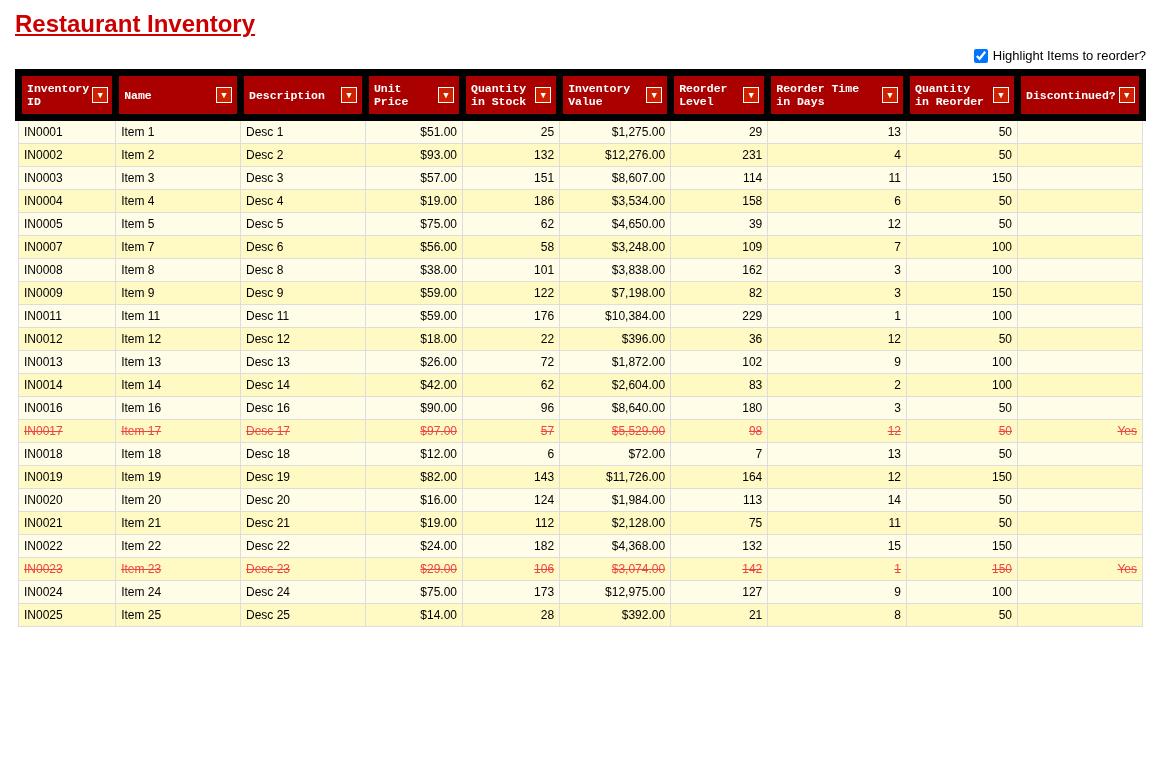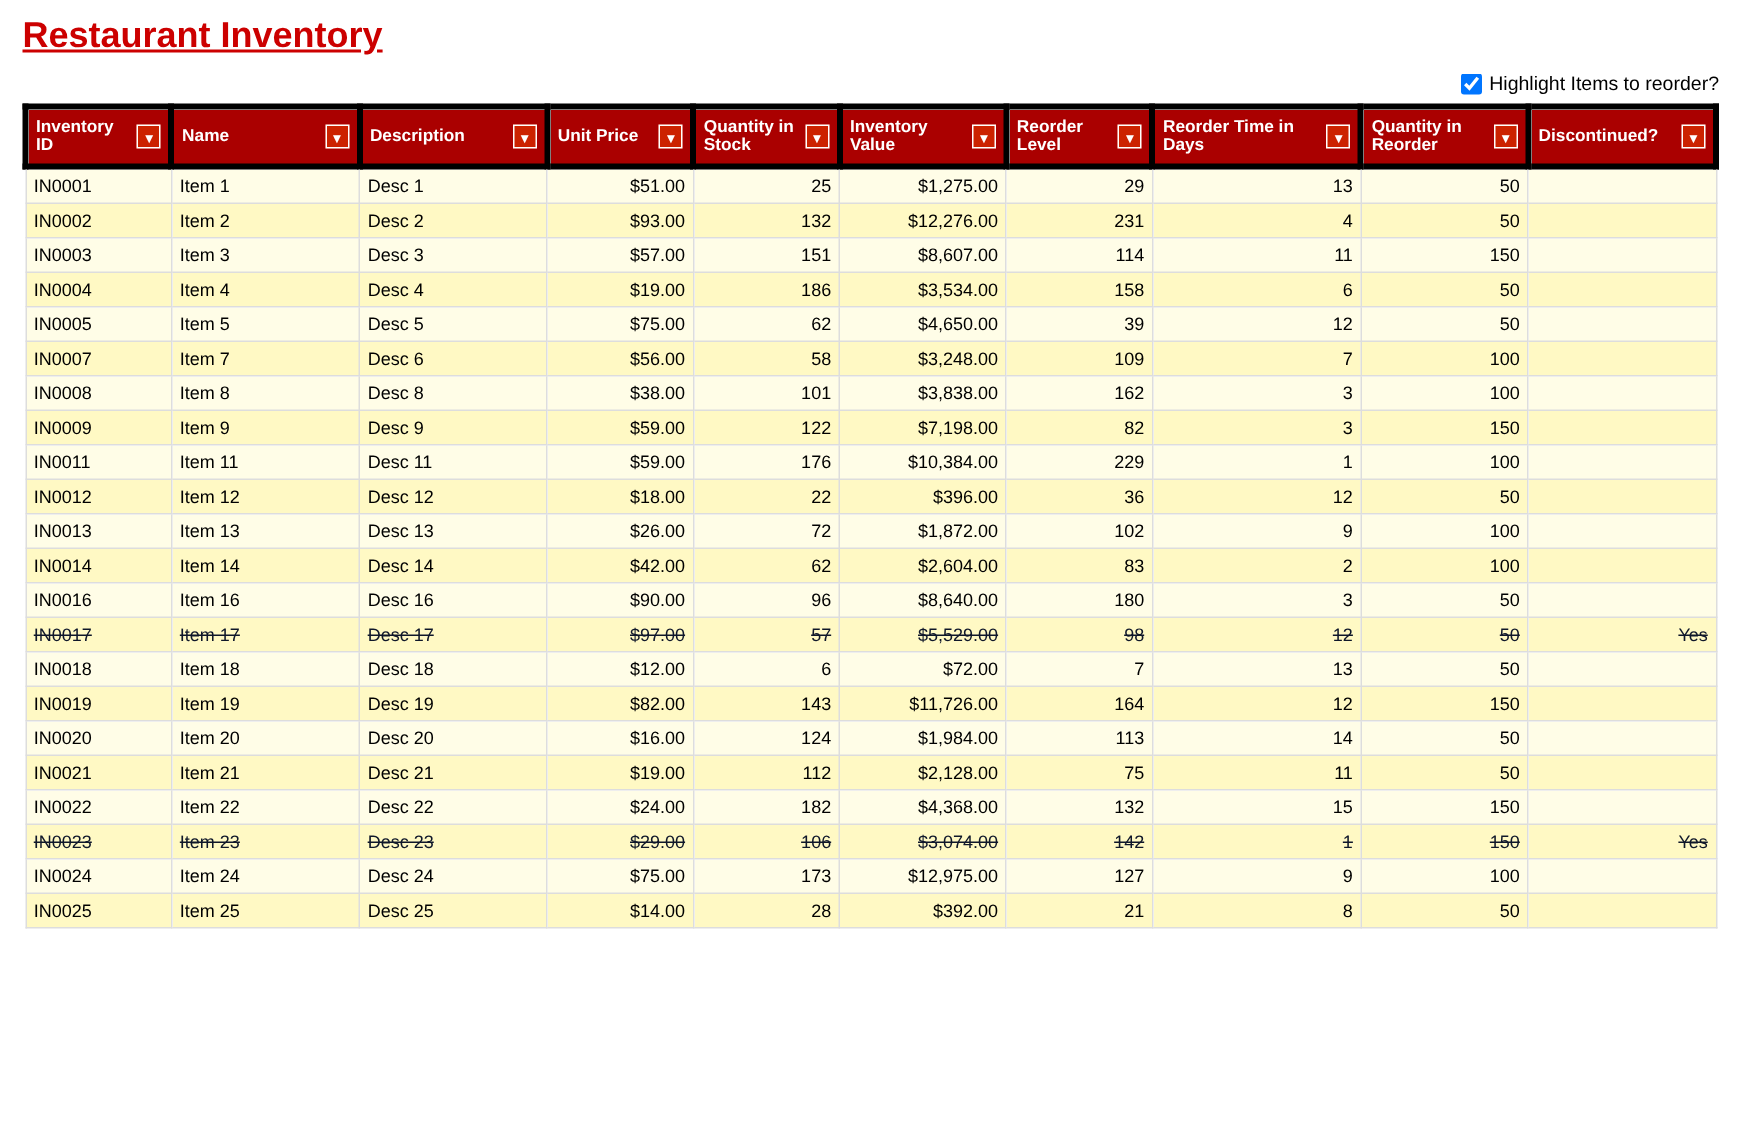--- a/index.html
+++ b/index.html
@@ -42,23 +42,24 @@
 
     thead tr {
       background-color: #aa0000;
       color: #fff;
     }
 
     thead th {
       padding: 6px 5px;
       text-align: left;
       vertical-align: middle;
-      border: 4px solid #000000;
+      border: 7px solid #000000;
       font-size: 11.5px;
       position: relative;
+      font-family: Liberation Mono, monospace;
     }
 
     thead th .th-inner {
       display: flex;
       align-items: center;
       justify-content: space-between;
     }
 
     .dropdown-arrow {
       display: inline-block;
@@ -76,21 +77,21 @@
 
     tbody tr {
       background-color: #fffde7;
     }
 
     tbody tr:nth-child(even) {
       background-color: #fff9c4;
     }
 
     tbody tr.discontinued {
-      color: #0f172a;
+      color: #ef4444;
       text-decoration: line-through;
     }
 
     tbody td {
       padding: 4px 5px;
       border: 1px solid #ddd;
       vertical-align: middle;
       white-space: nowrap;
       overflow: hidden;
       text-overflow: ellipsis;

